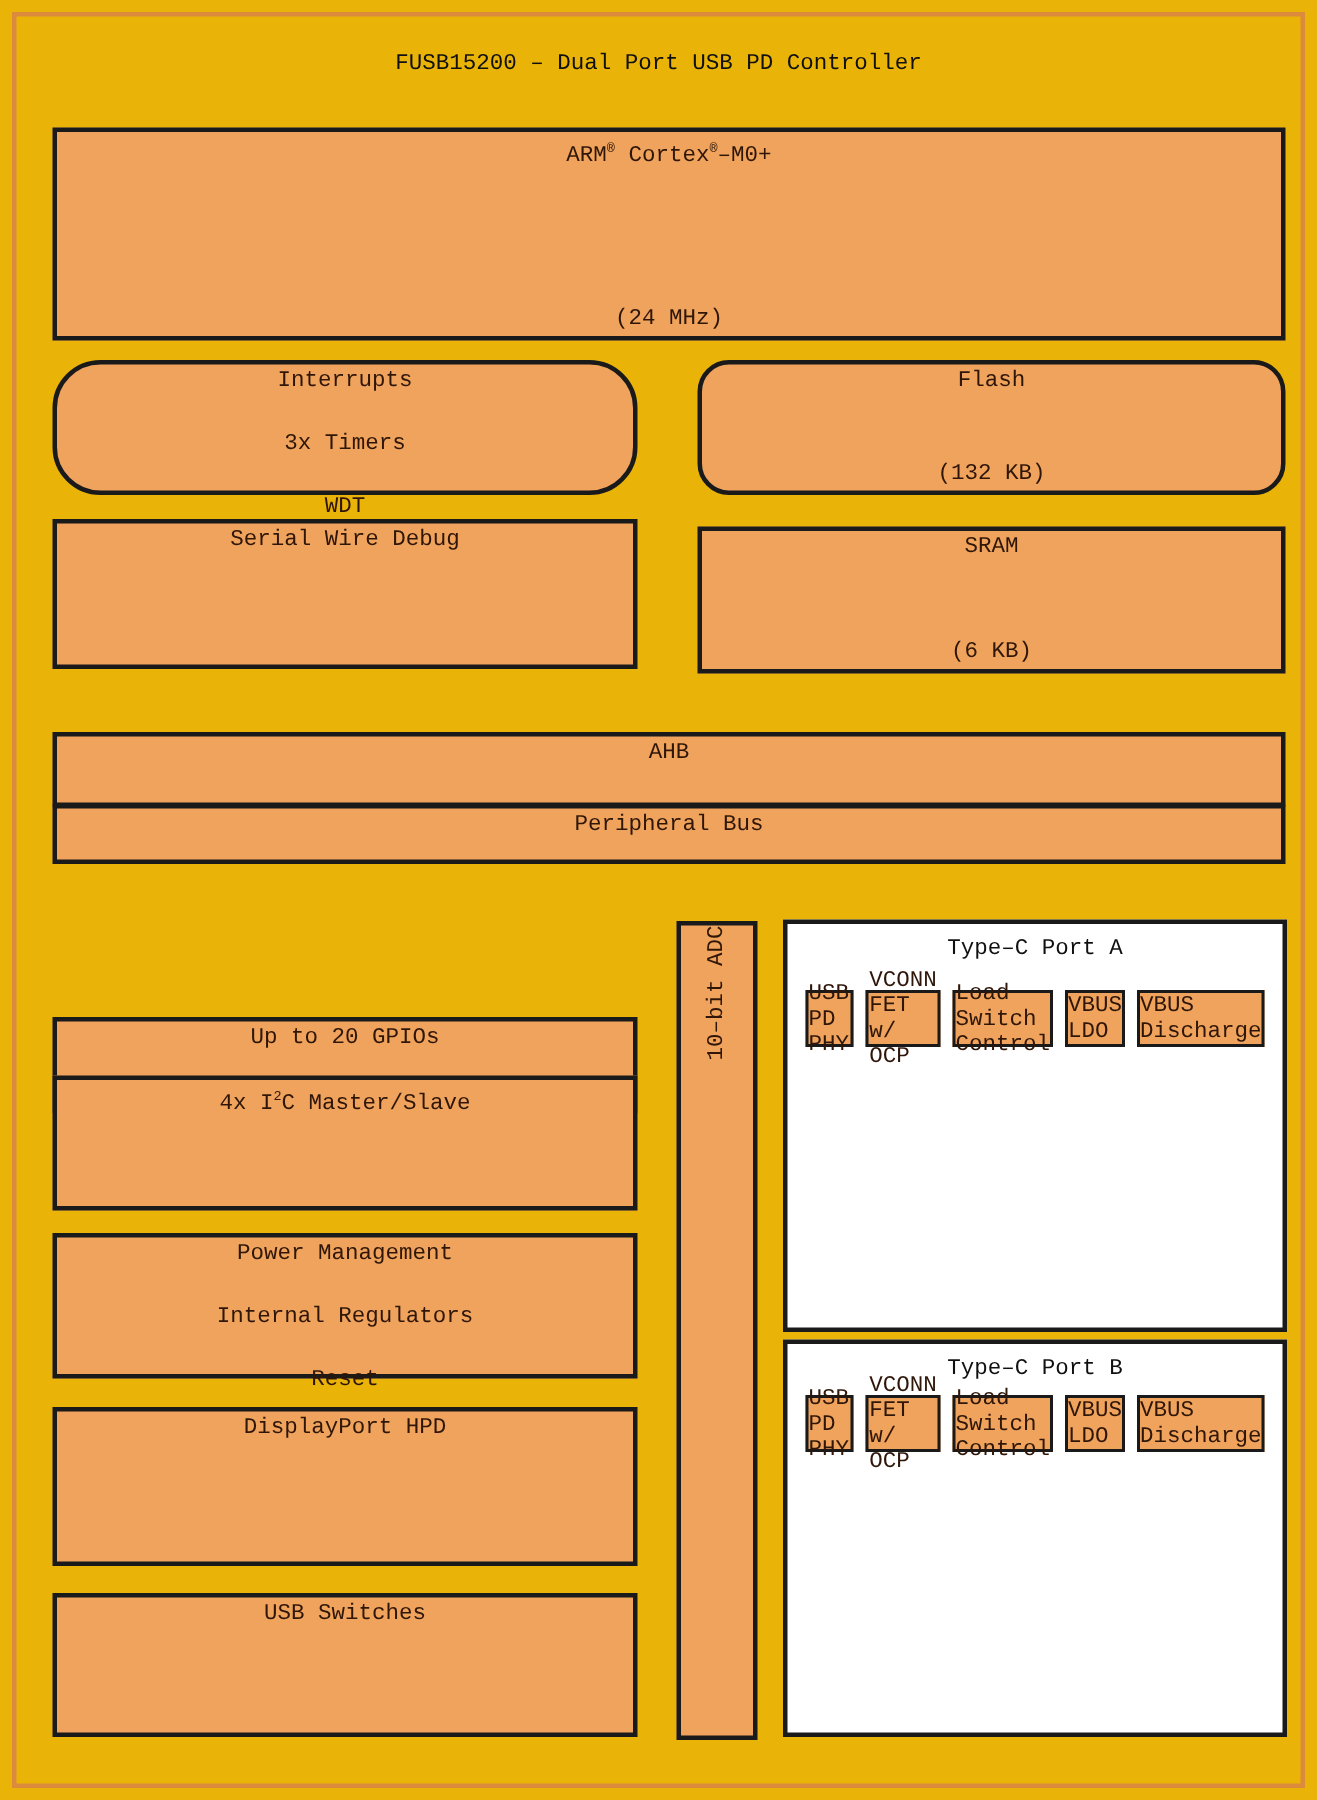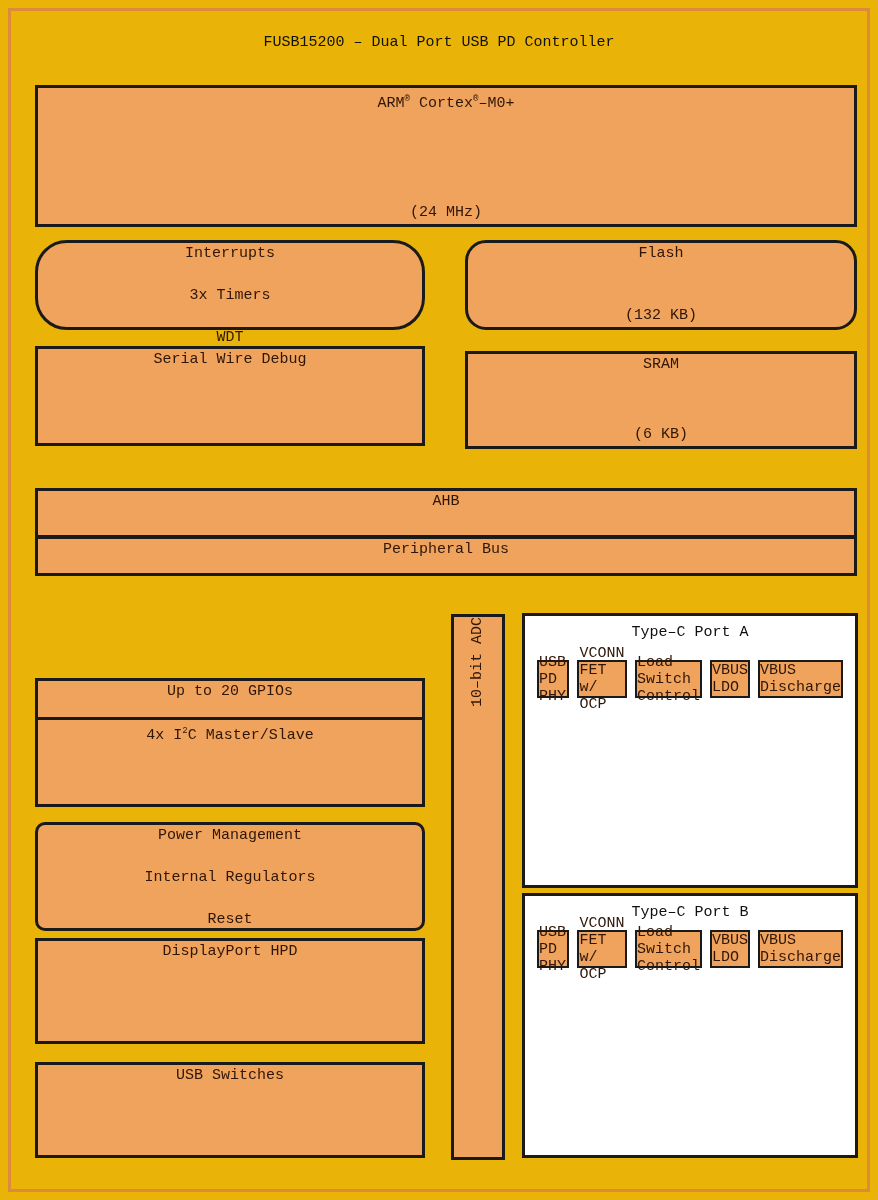--- a/index.html
+++ b/index.html
@@ -41,21 +41,21 @@
   
   .b-cpu   { left:35px;  top:85px;  width:822px; height:142px; }
   .b-int   { left:35px;  top:240px; width:390px; height:90px;border-radius:32px;  }
   .b-flash { left:465px; top:240px; width:392px; height:90px;border-radius:21px;  }
   .b-swd   { left:35px;  top:346px; width:390px; height:100px; }
   .b-sram  { left:465px; top:351px; width:392px; height:98px;  }
   .b-ahb   { left:35px;  top:488px; width:822px; height:50px;  }
   .b-pbus  { left:35px;  top:536px; width:822px; height:40px;  }
   .b-gpio  { left:35px;  top:646px; width:390px; height:64px;margin-top:32px;  }
   .b-i2c   { left:35px;  top:717px; width:390px; height:90px;  }
-  .b-pwr   { left:35px;  top:822px; width:390px; height:109px;border-radius:10px;  }
+  .b-pwr   { left:35px;  top:822px; width:390px; height:97px;  }
   .b-dp    { left:35px;  top:938px; width:390px; height:106px; }
   .b-usbsw { left:35px;  top:1062px; width:390px; height:96px; }
   .b-adc   { left:451px; top:614px; width:54px;  height:546px; }
   .p-a     { left:522px; top:613px; width:336px; height:275px; }
   .p-b     { left:522px; top:893px; width:336px; height:265px; }
 </style>
 </head>
 <body>
 
 <div class="canvas" style="--fill: #EFA35C; --line: #1A1A1A; --outer: #DB8B3B; --txt: #2F1608; --txtw: #101010;">

